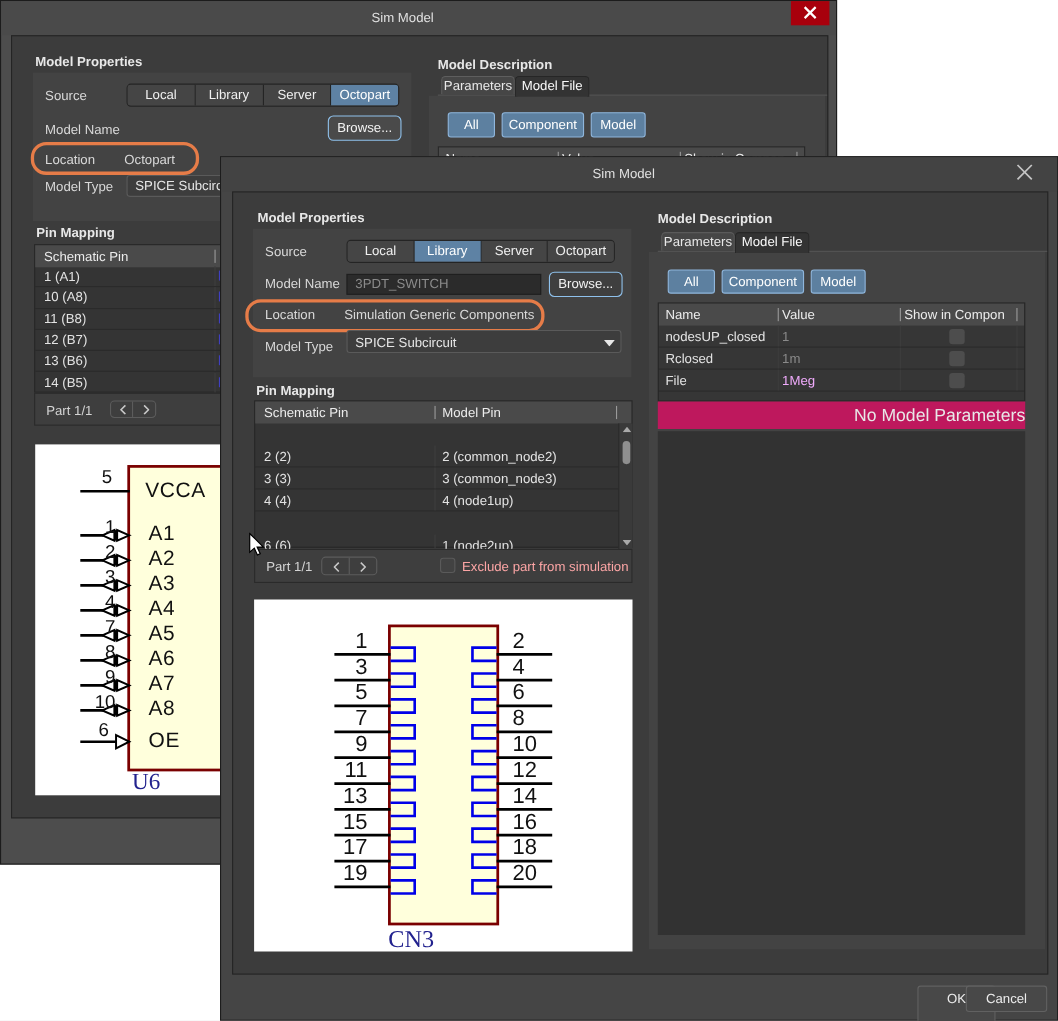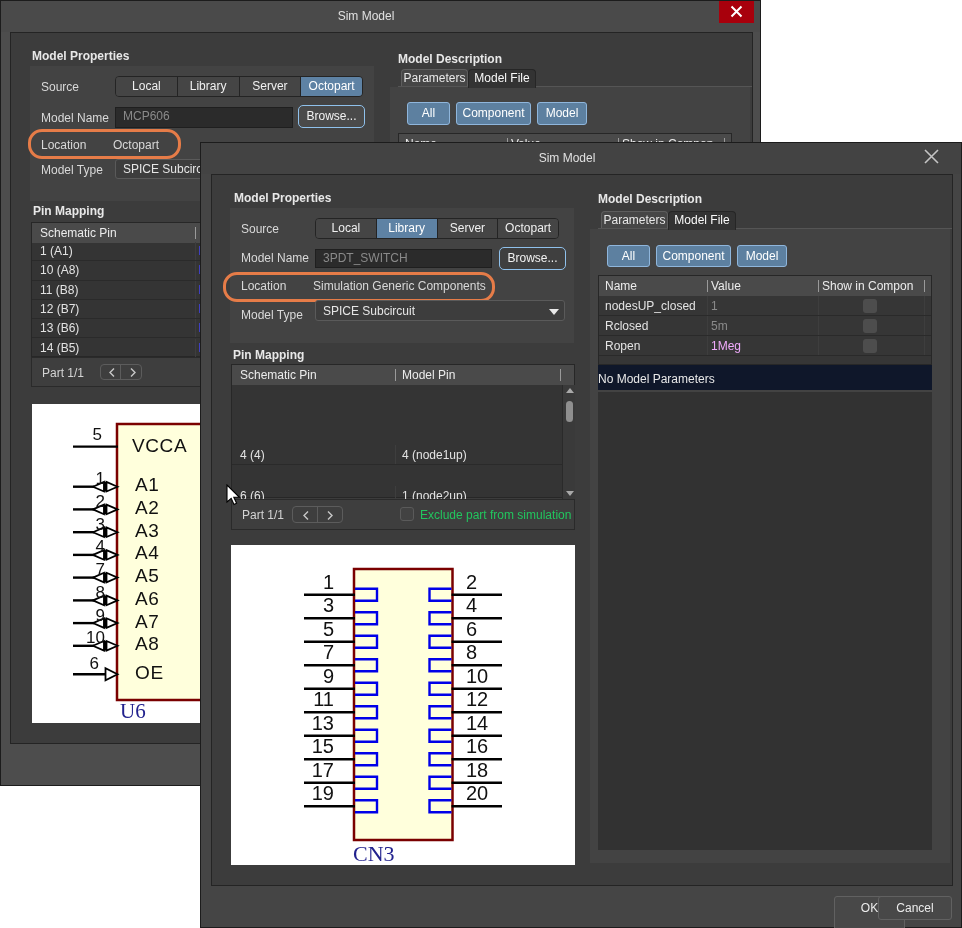--- a/index.html
+++ b/index.html
@@ -37,21 +37,20 @@
 <div class="hdr" style="left:31px;top:48px">Model Properties</div>
 <div class="grp" style="left:29px;top:65px;width:344px;height:135px"></div>
 <div class="lbl" style="left:40px;top:79px">Source</div>
 <div class="seg" style="left:114px;top:74.5px;width:248px;height:21.5px">
       <div>Local</div>
       <div>Library</div>
       <div>Server</div>
       <div class="sel">Octopart</div>
     </div>
 <div class="lbl" style="left:40px;top:110px">Model Name</div>
-<div class="inp" style="left:114px;top:106px;width:178px;height:21px">MCP606</div>
 <div class="btn" style="left:297px;top:104px;width:67px;height:23px;line-height:20px;background:#4a4a4a">Browse...</div>
 <div class="lbl" style="left:40px;top:137px">Location</div>
 <div class="lbl" style="left:112px;top:137px">Octopart</div>
 <div class="oval" style="left:27px;top:128px;width:153px;height:30px"></div>
 <div class="lbl" style="left:40px;top:162px">Model Type</div>
 <div class="dd" style="left:114px;top:158px;width:250px;height:20px">SPICE Subcircuit</div>
 <div class="hdr" style="left:32px;top:203px">Pin Mapping</div>
 <div class="tbl" style="left:30px;top:221px;width:344px;height:135px">
 <div class="thead">
         <div class="cell" style="left:8px">Schematic Pin</div>
@@ -207,20 +206,30 @@
         <polygon points="0,0 10,0 5,6" fill="#e8e8e8"></polygon>
       </svg></div>
 <div class="hdr" style="left:32px;top:205px">Pin Mapping</div>
 <div class="tbl" style="left:30px;top:221px;width:344px;height:134px">
 <div class="thead">
         <div class="cell" style="left:8px">Schematic Pin</div>
         <div class="hsep" style="left:163px"></div>
         <div class="cell" style="left:170px">Model Pin</div>
         <div class="hsep" style="left:328px"></div>
       </div>
+<div class="trow" style="top:40px">
+        <div class="cell" style="left:8px">2 (2)</div>
+        <div class="csep" style="left:163px"></div>
+        <div class="cell" style="left:170px">2 (common_node2)</div>
+      </div>
+<div class="trow" style="top:60px">
+        <div class="cell" style="left:8px">3 (3)</div>
+        <div class="csep" style="left:163px"></div>
+        <div class="cell" style="left:170px">3 (common_node3)</div>
+      </div>
 <div class="trow" style="top:80px">
         <div class="cell" style="left:8px">4 (4)</div>
         <div class="csep" style="left:163px"></div>
         <div class="cell" style="left:170px">4 (node1up)</div>
       </div>
 <div class="trow" style="top:121px">
         <div class="cell" style="left:8px">6 (6)</div>
         <div class="csep" style="left:163px"></div>
         <div class="cell" style="left:170px">1 (node2up)</div>
       </div>
@@ -239,21 +248,21 @@
 <div class="ab" style="left:60px;top:6px;width:51px;height:17px;border:1px solid #5c5c5c;border-radius:4px">
         <div class="ab" style="left:0;top:0;bottom:0;width:25px;border-right:1px solid #5c5c5c"></div>
         <svg class="ab" style="left:10px;top:4px" width="6" height="9">
           <polyline points="5,0.5 1,4.5 5,8.5" fill="none" stroke="#c8c8c8" stroke-width="1.4"></polyline>
         </svg>
         <svg class="ab" style="left:34px;top:4px" width="6" height="9">
           <polyline points="1,0.5 5,4.5 1,8.5" fill="none" stroke="#c8c8c8" stroke-width="1.4"></polyline>
         </svg>
       </div>
 <div class="ab" style="left:168px;top:7px;width:14px;height:14px;background:#424242;border:1px solid #5a5a5a;border-radius:3px"></div>
-<div class="lbl" style="left:188px;top:8px;color:#22c55e">Exclude part from simulation</div>
+<div class="lbl" style="left:188px;top:8px;color:#fca5a5">Exclude part from simulation</div>
 </div>
 <div class="ab" style="left:30px;top:402px;width:344px;height:320px;background:#fff">
       <svg width="344" height="320" style="position:absolute;left:0;top:0">
         <rect x="123" y="24" width="98.5" height="271" fill="#FFFFDC" stroke="#7a0000" stroke-width="2.5"></rect>
         <line x1="73" y1="49.8" x2="124" y2="49.8" stroke="#000" stroke-width="2.5"></line>
         <path d="M124 43.8 H146 V55.8 H124" fill="none" stroke="#0000e8" stroke-width="2.4"></path>
         <text x="103" y="43.8" font-family="Liberation Sans, sans-serif" font-size="20" fill="#111" text-anchor="end">1</text>
         <line x1="220.5" y1="49.8" x2="271" y2="49.8" stroke="#000" stroke-width="2.5"></line>
         <path d="M220.5 43.8 H198.5 V55.8 H220.5" fill="none" stroke="#0000e8" stroke-width="2.4"></path>
         <text x="235" y="43.8" font-family="Liberation Sans, sans-serif" font-size="20" fill="#111">2</text>
@@ -335,33 +344,33 @@
         <div class="cell" style="left:6px">nodesUP_closed</div>
         <div class="csep" style="left:108px"></div>
         <div class="cell" style="left:112px;color:#8a8a8a">1</div>
         <div class="csep" style="left:219px"></div>
         <div class="ab" style="left:264px;top:3px;width:14px;height:14px;background:#4d4d4d;border-radius:3px"></div>
         <div class="csep" style="left:325px"></div>
       </div>
 <div class="trow" style="top:40px">
         <div class="cell" style="left:6px">Rclosed</div>
         <div class="csep" style="left:108px"></div>
-        <div class="cell" style="left:112px;color:#8a8a8a">5m</div>
+        <div class="cell" style="left:112px;color:#8a8a8a">1m</div>
         <div class="csep" style="left:219px"></div>
         <div class="ab" style="left:264px;top:3px;width:14px;height:14px;background:#4d4d4d;border-radius:3px"></div>
         <div class="csep" style="left:325px"></div>
       </div>
 <div class="trow" style="top:60px">
-        <div class="cell" style="left:6px">Ropen</div>
+        <div class="cell" style="left:6px">File</div>
         <div class="csep" style="left:108px"></div>
         <div class="cell" style="left:112px;color:#f0abfc">1Meg</div>
         <div class="csep" style="left:219px"></div>
         <div class="ab" style="left:264px;top:3px;width:14px;height:14px;background:#4d4d4d;border-radius:3px"></div>
         <div class="csep" style="left:325px"></div>
       </div>
 </div>
-<div class="ab" style="left:397px;top:221.5px;width:334px;height:25.5px;background:#0f172a;color:#e8e8e8;font-size:12px;text-align:left;line-height:28px">No Model Parameters</div>
+<div class="ab" style="left:397px;top:221.5px;width:334px;height:25.5px;background:#be185d;color:#e8e8e8;font-size:16px;text-align:right;line-height:28px">No Model Parameters</div>
 <div class="ab" style="left:397px;top:249px;width:334px;height:458px;background:#323232"></div>
 <div class="gbtn" style="left:633px;top:753px;width:71px;height:40px">OK</div>
 <div class="gbtn" style="left:677px;top:753px;width:74px;height:24px">Cancel</div>
 </div>
 <svg class="ab" style="left:226px;top:484px" width="20" height="24">
     <polygon points="1,1 1,18 5.2,14.3 8,20.5 10.6,19.3 7.8,13.3 13.4,13.3" fill="#fff" stroke="#000" stroke-width="1.1"></polygon>
   </svg>
 </body></html>

